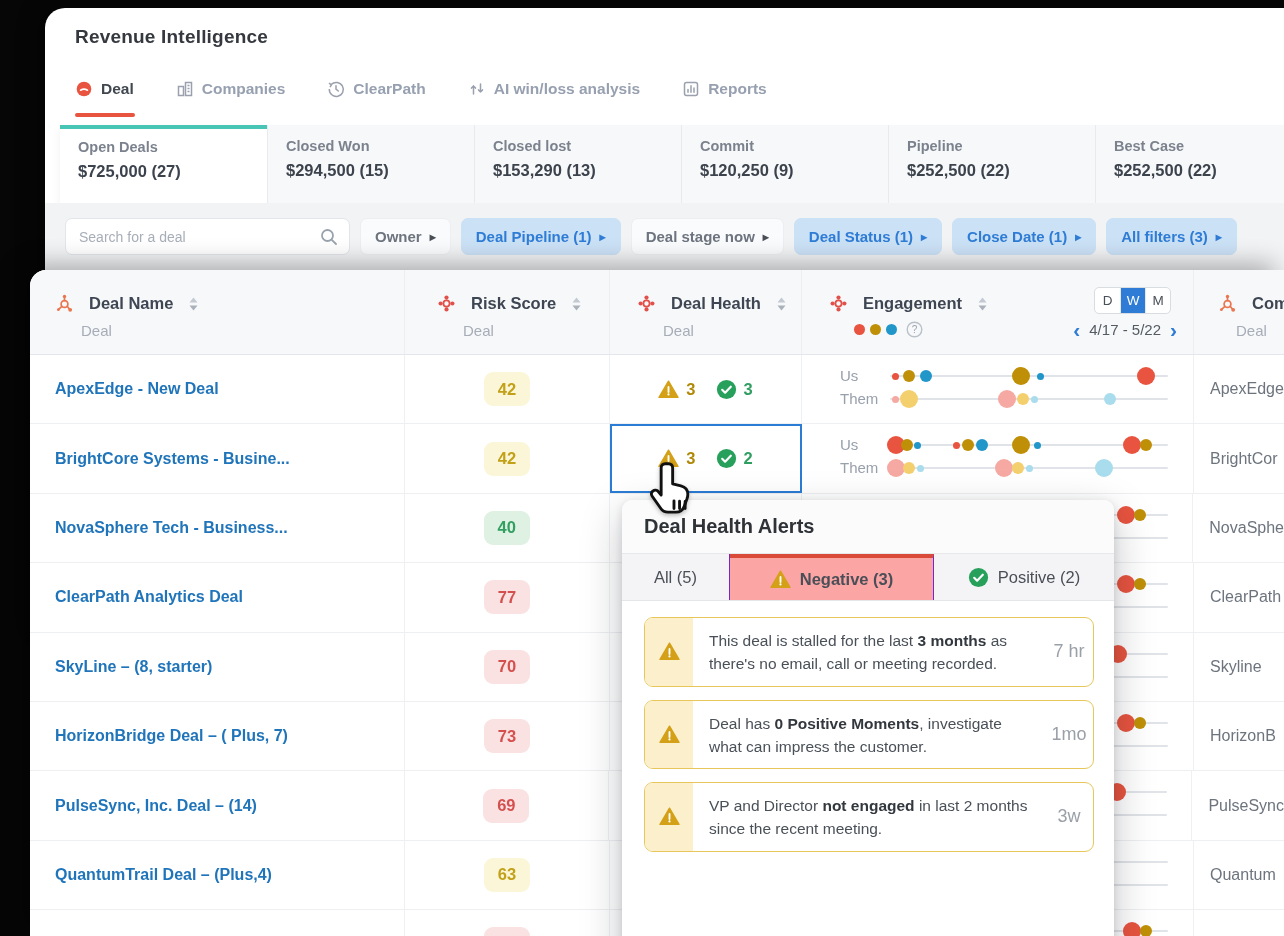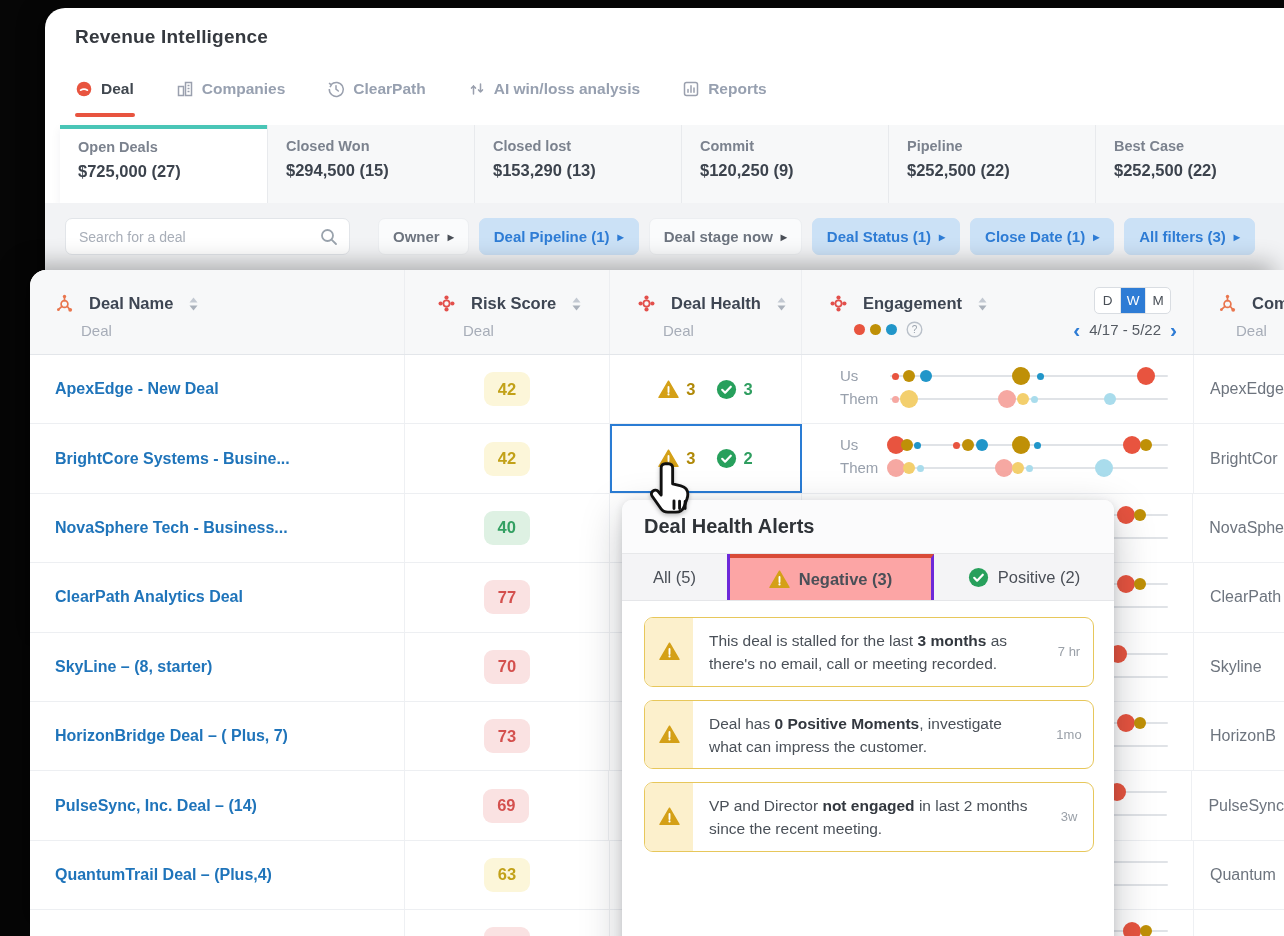--- a/index.html
+++ b/index.html
@@ -18,21 +18,21 @@
   .nav-underline { position:absolute; left:30px; top:105px; width:60px; height:3.5px; background:var(--accent_red); border-radius:3px; }
 
   .cards { position:absolute; left:15px; top:117px; display:flex; }
   .card { width:207px; height:78px; background:#f7f8f9; border-left:1px solid #e8eaed; padding:13px 18px 0 18px; }
   .card:first-child { border-left:none; }
   .card.active { background:#fff; border-top:4px solid var(--teal); padding-top:10px; box-shadow:0 4px 10px rgba(30,40,60,.06); }
   .card-label { font-size:14.5px; color:#7b828e; font-weight:600; margin-bottom:7px; }
   .card-value { font-size:16.5px; color:#3c434d; font-weight:700; }
 
   .filterbar { position:absolute; left:0; top:195px; width:100%; height:90px; background:#f2f3f5;
-    display:flex; align-items:flex-start; padding:15px 0 0 20px; gap:28px; }
+    display:flex; align-items:flex-start; padding:15px 0 0 20px; gap:10px; }
   .search { position:relative; width:285px; height:37px; background:#fff; border:1px solid #e2e5e9; border-radius:7px; }
   .search input { width:100%; height:100%; border:none; outline:none; background:transparent; padding:0 34px 0 13px;
     font-size:14px; color:#444; font-family:"Liberation Sans", sans-serif; }
   .search input::placeholder { color:#a8aeb8; }
   .search .sicon { position:absolute; right:10px; top:8px; }
   .chiprow { display:flex; gap:10px; }
   .chip { height:37px; display:flex; align-items:center; gap:8px; padding:0 14px; border-radius:7px;
     background:#fafbfc; border:1px solid #eceef1; color:#6d747f; font-size:15px; font-weight:700; cursor:pointer; white-space:nowrap; }
   .chip .caret { font-size:12px; color:#4a4f57; }
   .chip.applied { background:var(--filter_blue_bg); border-color:var(--filter_blue_bg); color:var(--filter_blue); }
@@ -85,29 +85,29 @@
   .eng-line.us{ top:20px; } .eng-line.them{ top:43px; }
   .dot { position:absolute; border-radius:50%; }
 
   
   .popover { position:absolute; left:622px; top:500px; width:492px; height:480px; background:#fff; border-radius:10px;
     box-shadow:0 14px 40px rgba(20,25,35,.25), 0 2px 8px rgba(20,25,35,.12); z-index:50; overflow:hidden; }
   .pop-header { height:54px; background:#fbfbfc; border-bottom:1px solid #e7e8ea; display:flex; align-items:center; padding-left:22px; }
   .pop-title { font-size:20px; font-weight:700; color:#2f3338; }
   .pop-tabs { display:flex; height:47px; border-bottom:1px solid #e5e6e9; }
   .ptab { display:flex; align-items:center; justify-content:center; gap:9px; font-size:16.5px; color:#4a4f57;
-    background:#f4f4f6; border-right:3px solid #6d28d9; cursor:pointer; }
+    background:#f4f4f6; border-right:1px solid #6d28d9; cursor:pointer; }
   .ptab:nth-child(1){width:108px;} .ptab:nth-child(2){width:204px;} .ptab:nth-child(3){width:180px; border-right:none;}
   .ptab.active { background:#fca5a5; border-top:4px solid #d94b38; font-weight:600; }
   .alerts { padding:16px 20px 0 22px; display:flex; flex-direction:column; gap:13px; }
   .alert-card { display:flex; align-items:stretch; min-height:68px; border:1.5px solid #e7c75b; border-radius:9px; overflow:hidden; background:#fff; }
   .alert-strip { width:48px; background:#fcf0cc; display:flex; align-items:center; justify-content:center; flex:0 0 48px; }
   .alert-body { flex:1; padding:11px 8px 10px 16px; font-size:15.5px; color:#4a5058; line-height:1.5; }
   .alert-body b { color:#33383f; }
-  .alert-time { flex:0 0 48px; display:flex; align-items:center; justify-content:center; font-size:13px; color:#9aa0a8; }
+  .alert-time { flex:0 0 48px; display:flex; align-items:center; justify-content:center; font-size:18px; color:#9aa0a8; }
 
   .cursor-hand { position:absolute; left:648px; top:458px; z-index:60; filter:drop-shadow(0 2px 2px rgba(0,0,0,.25)); }
   .icon { display:inline-flex; }
 </style>
 </head>
 <body>
 
 <div class="stage">
 
   <div class="app-panel">

